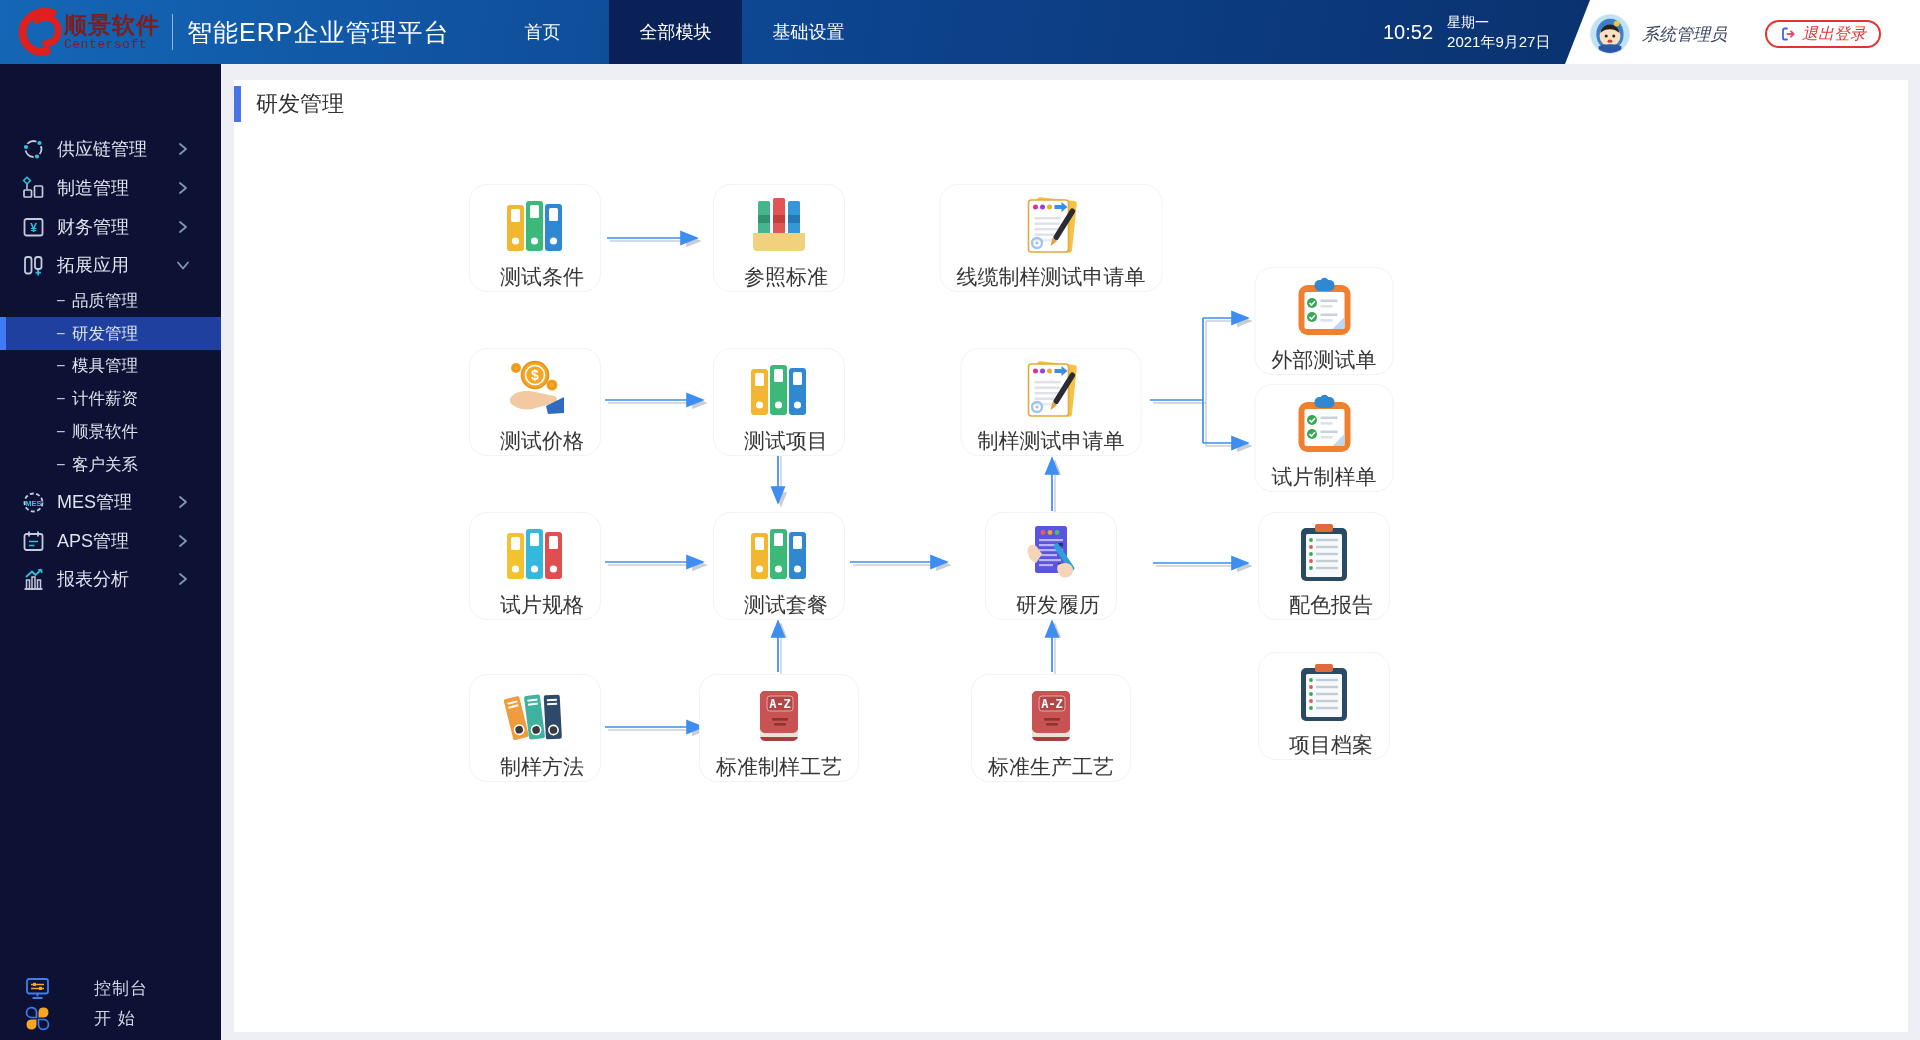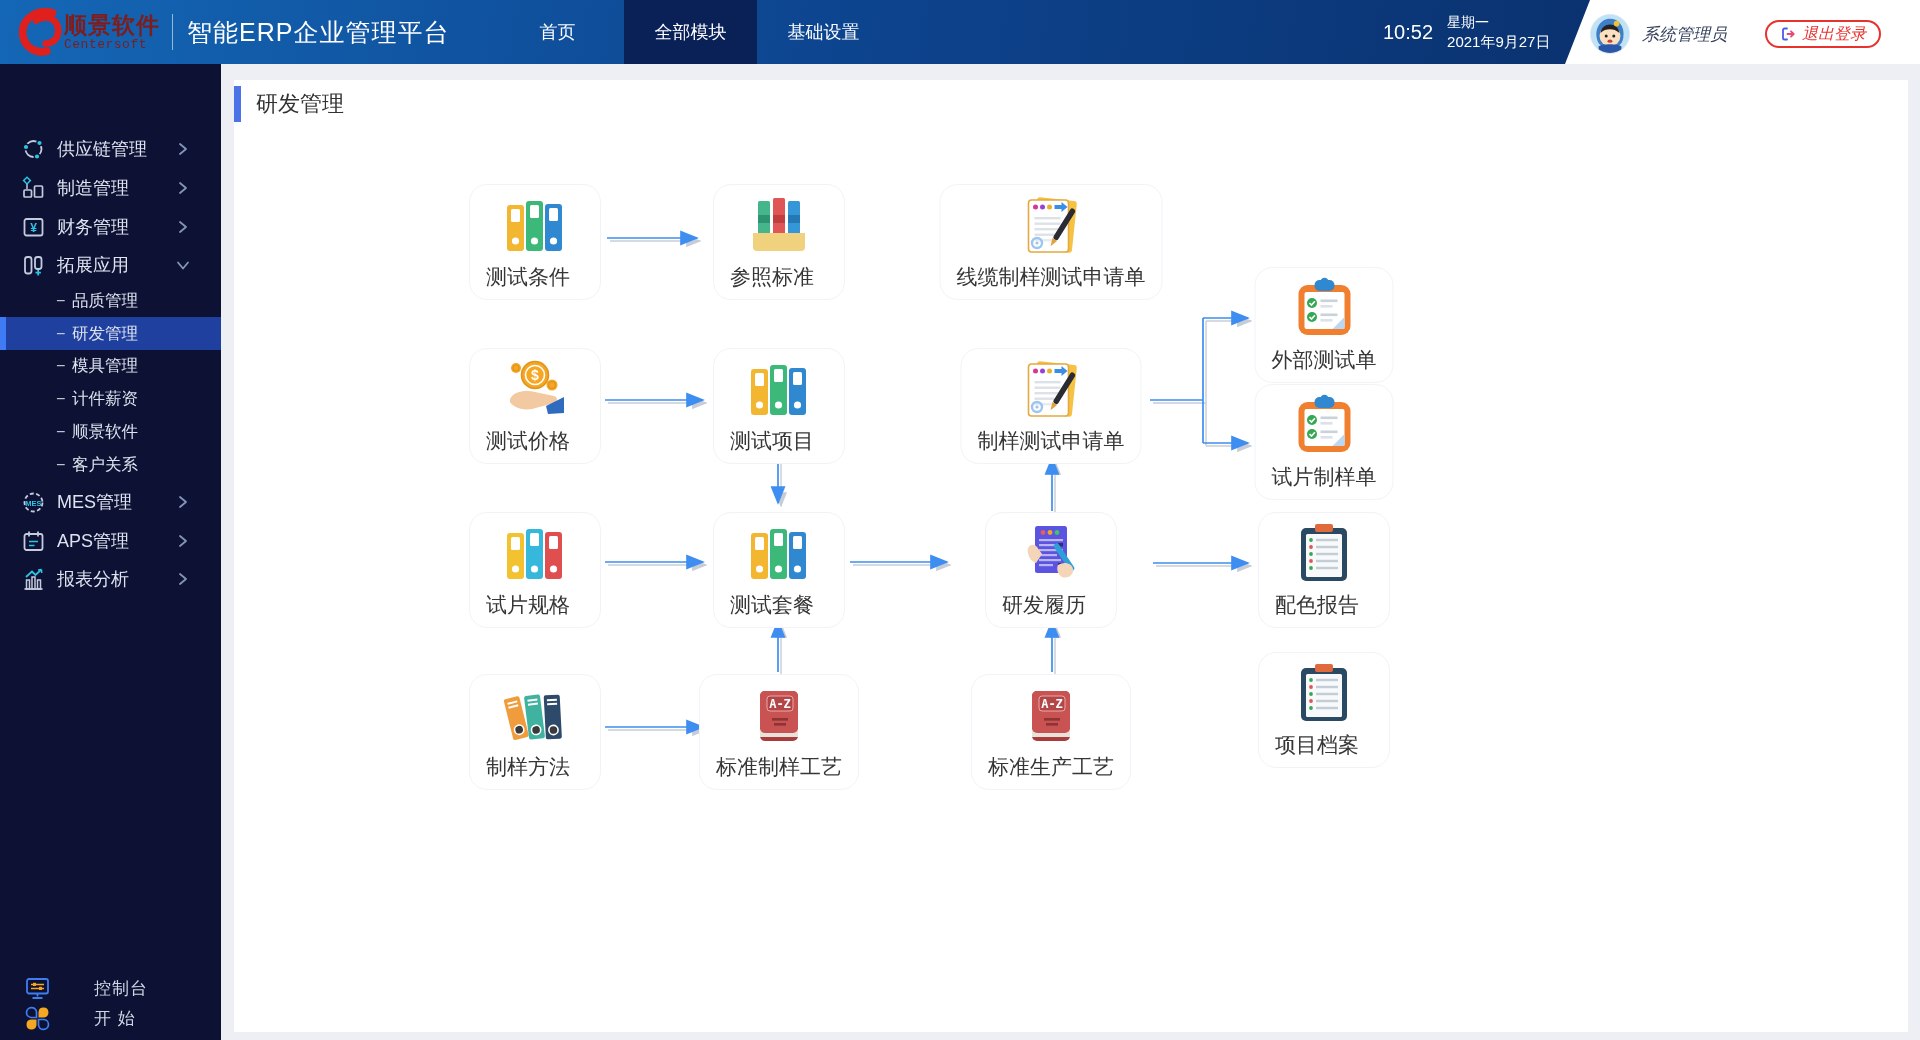--- a/index.html
+++ b/index.html
@@ -11,21 +11,21 @@
   .topbar { position:absolute; left:0; top:0; width:1920px; height:64px; background:#ffffff; z-index:30; }
   .topbar-blue { position:absolute; inset:0; background:linear-gradient(100deg,#1467b6 0%,#0d4590 42%,#092a62 100%);
                  clip-path:polygon(0 0,1590px 0,1565px 64px,0 64px); }
   .logo-wrap { position:absolute; left:14px; top:6px; display:flex; align-items:center; height:52px; }
   .logo-swirl { width:50px; height:52px; }
   .logo-text { margin-left:0; color:#7f1d1d; }
   .logo-cn { font-size:23px; font-weight:bold; letter-spacing:1px; line-height:24px; }
   .logo-en { font-size:13px; line-height:15px; letter-spacing:.5px;font-family:Liberation Mono, monospace; }
   .logo-divider { width:1px; height:36px; background:rgba(255,255,255,.55); margin:0 14px 0 12px; }
   .app-title { color:#fff; font-size:25px; letter-spacing:1px; }
-  .nav { position:absolute; left:491px; top:0; height:72px; display:flex; }
+  .nav { position:absolute; left:476px; top:0; height:72px; display:flex; }
   .nav-tab { width:133px; height:64px; line-height:64px; text-align:center; color:#fff; font-size:18px; cursor:pointer; }
   .nav-tab.active { background:#0a2158; }
   .clock { position:absolute; left:1383px; top:0; height:64px; display:flex; align-items:center; color:#fff; }
   .clock-time { font-size:20px; margin-right:14px; }
   .clock-datewrap { font-size:14px; line-height:20px; }
   .clock-date { font-size:15px; }
   .user-zone { position:absolute; right:0; top:0; width:330px; height:68px; display:flex; align-items:center;font-style:italic; }
   .avatar { width:40px; height:40px; border-radius:50%; overflow:hidden; background:#bfe2f5; border:1px solid #dce8f4; flex:none; }
   .username { margin-left:12px; font-size:17px; color:#36425c; }
   .logout-btn { margin-left:38px; width:116px; height:28px; border:2px solid #e8322e; border-radius:15px;
@@ -49,21 +49,21 @@
   
   .panel { position:absolute; left:234px; top:80px; width:1674px; height:952px; background:#ffffff; z-index:5; }
   .page-header { position:absolute; left:0; top:6px; display:flex; align-items:center; }
   .page-header-bar { width:7px; height:36px; background:#4a73e8; }
   .page-header-title { margin-left:15px; font-size:22px; color:#333; }
 
   
   .flow { position:absolute; inset:0; z-index:10; pointer-events:none; }
   .edges { position:absolute; left:0; top:0; }
   .node { position:absolute; transform:translateX(-50%); background:#fff; border:1px solid #f1f3f8; border-radius:18px;
-          padding:8px 16px 8px; min-width:132px; text-align:left; pointer-events:auto; cursor:pointer; }
+          padding:8px 16px 0; min-width:132px; text-align:right; pointer-events:auto; cursor:pointer; }
   .node .nicon { display:block; width:66px; height:66px; margin:0 auto; }
   .node .nicon svg { width:66px; height:66px; display:block; }
   .node .nlabel { margin-top:4px; font-size:21px; color:#363636; white-space:nowrap; }
 </style>
 </head>
 <body>
 
 <div class="page">
 
   <div class="topbar">

